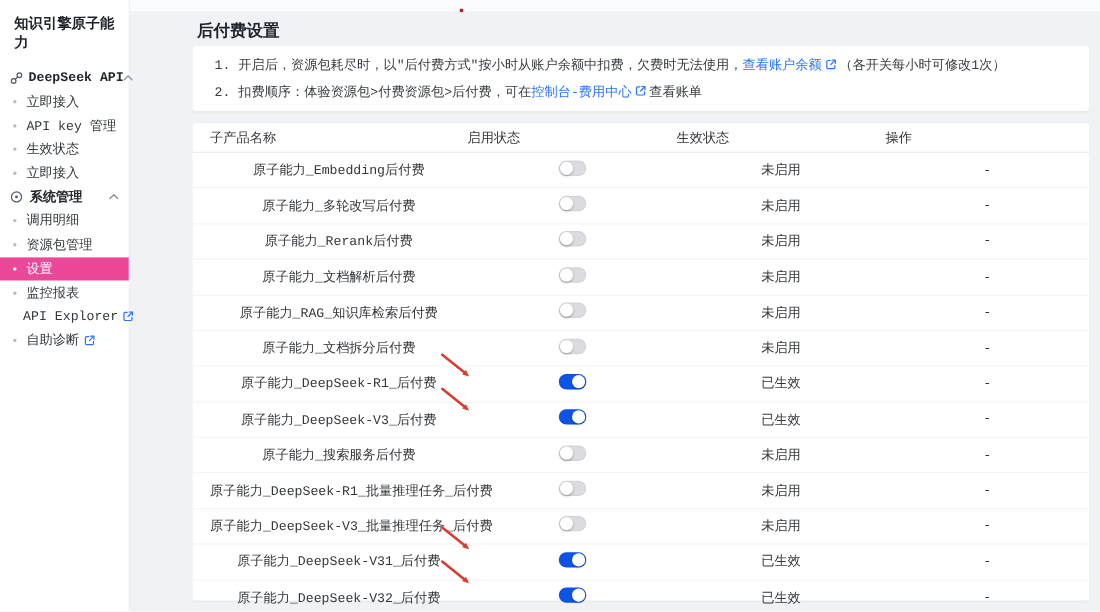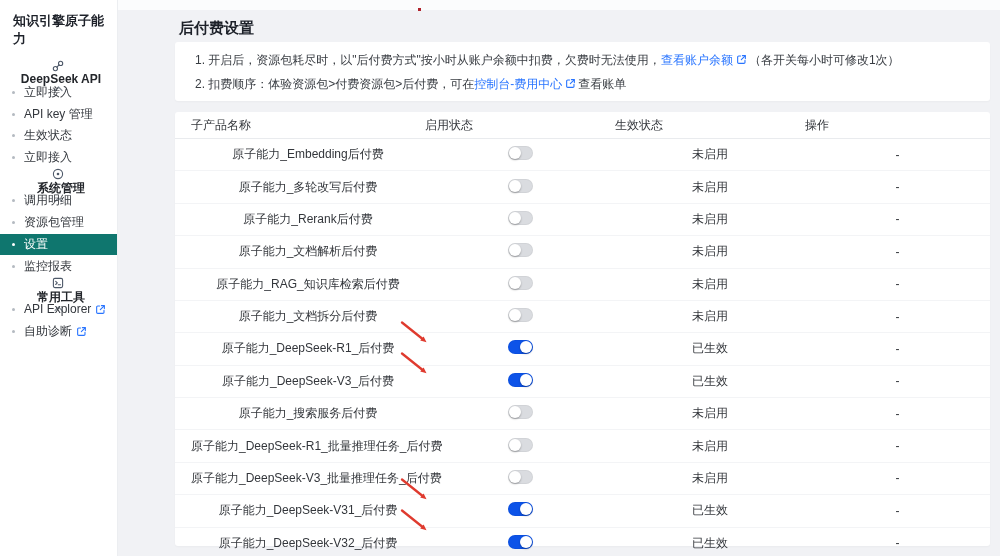--- a/index.html
+++ b/index.html
@@ -1,45 +1,45 @@
 <!DOCTYPE html>
 <html><head>
 <meta charset="utf-8">
 <style>
   html,body { margin:0; padding:0; }
   #app {
     position:relative; width:1000px; height:556px; overflow:hidden;
     background:#f1f2f5;
-    font-family:Liberation Sans, sans-serif;
+    font-family:Liberation Mono, monospace;
     -webkit-font-smoothing:antialiased;
   }
   
   .sidebar {
     position:absolute; left:0; top:0; width:117px; height:556px;
     background:#ffffff; border-right:1px solid #eceef1; z-index:2;
   }
   .sb-title {
     padding:12px 10px 9px 13px; font-size:13px; font-weight:bold; color:#1d2129;
   }
   .sb-nav { margin-top:3px; }
   .sb-group, .sb-child {
     height:21.7px; display:flex; align-items:center; font-size:12px;
     color:#2a2e34; cursor:pointer; box-sizing:border-box;
   }
-  .sb-group { padding:0 9px 0 9px;flex-direction:column; }
+  .sb-group { padding:0 9px 0 9px; }
   .sb-group .grp-icon { width:13px; height:13px; display:flex; align-items:center; }
   .sb-group .grp-label { margin-left:5px; flex:1; font-weight:bold; color:#23262b; white-space:nowrap; }
   .sb-group .grp-chevron { display:flex; align-items:center; }
   .sb-child { padding-left:7px; position:relative; }
   .sb-child .bullet {
     width:3px; height:3px; border-radius:50%; background:#b4bac1; margin-left:5px;
   }
   .sb-child .child-label { margin-left:9px; white-space:nowrap; color:#33373d; }
   .sb-child .ext { margin-left:4px; color:#2874ff; display:flex; align-items:center; }
-  .sb-child.selected { background:#0f766e; }
+  .sb-child.selected { background:#ec4899; }
   .sb-child.selected .child-label { color:#ffffff; }
   .sb-child.selected .bullet { background:#ffffff; }
   
   .top-strip { position:absolute; left:117px; right:0; top:0; height:10px; background:#fbfcfd; }
   .page-title {
     position:absolute; left:179px; top:19px; font-size:15px; font-weight:bold; color:#1d2129;
   }
   .notice-card {
     position:absolute; left:175px; top:42px; width:815px; height:59px;
     background:#ffffff; border-radius:3px; box-shadow:0 1px 2px rgba(0,0,0,.03);
@@ -140,35 +140,20 @@
           <span class="bullet"></span>
           <span class="child-label">资源包管理</span>
         </div>
         <div class="sb-child selected">
           <span class="bullet"></span>
           <span class="child-label">设置</span>
         </div>
         <div class="sb-child">
           <span class="bullet"></span>
           <span class="child-label">监控报表</span>
-        </div>
-        <div class="sb-group">
-          <span class="grp-icon">
-            <svg width="12" height="12" viewBox="0 0 12 12" fill="none" stroke="#4e5969" stroke-width="1.1" stroke-linecap="round" stroke-linejoin="round">
-              <rect x="1.4" y="1.4" width="9.2" height="9.2" rx="1.5"></rect>
-              <path d="M3.7 4.3l1.6 1.6-1.6 1.6"></path>
-              <line x1="6.3" y1="7.7" x2="8.5" y2="7.7"></line>
-            </svg>
-          </span>
-          <span class="grp-label">常用工具</span>
-          <span class="grp-chevron">
-            <svg width="9" height="6" viewBox="0 0 9 6" fill="none" stroke="#878f99" stroke-width="1.2" stroke-linecap="round" stroke-linejoin="round">
-              <polyline points="1,4.5 4.5,1 8,4.5"></polyline>
-            </svg>
-          </span>
         </div>
         <div class="sb-child">
           <span class="bullet"></span>
           <span class="child-label">API Explorer</span>
           <span class="ext">
             <svg width="11" height="11" viewBox="0 0 12 12" fill="none" stroke="currentColor" stroke-width="1.2" stroke-linecap="round" stroke-linejoin="round">
               <path d="M5 2.2H3A1.2 1.2 0 0 0 1.8 3.4V9A1.2 1.2 0 0 0 3 10.2h5.6A1.2 1.2 0 0 0 9.8 9V7"></path>
               <path d="M7 1.8h3.2V5"></path>
               <path d="M10 2L5.8 6.2"></path>
             </svg>

